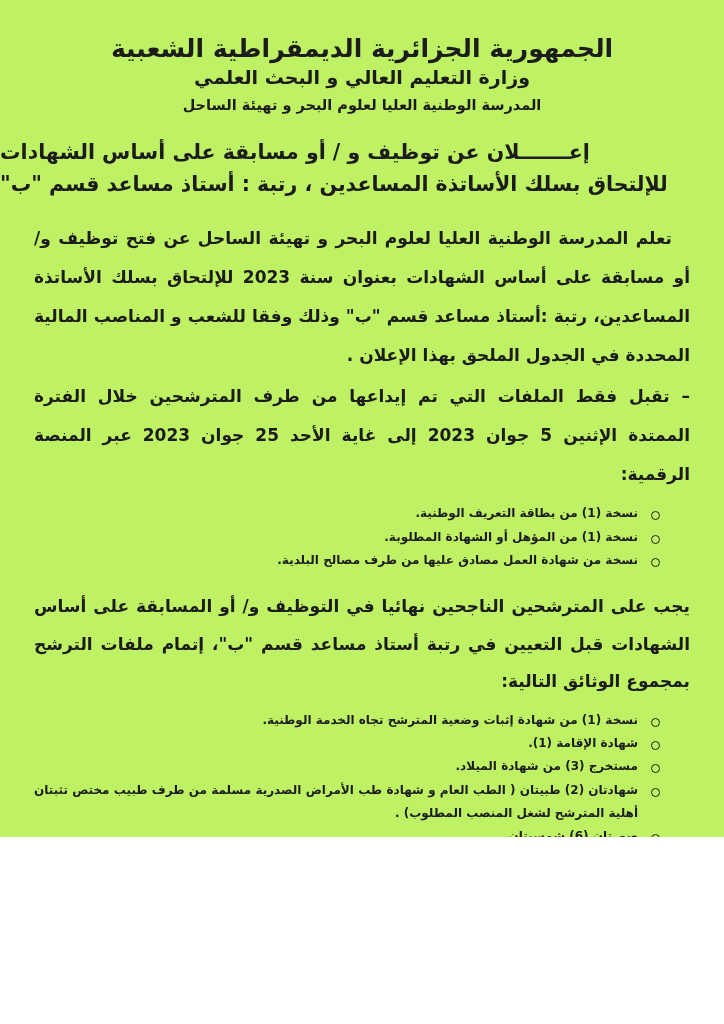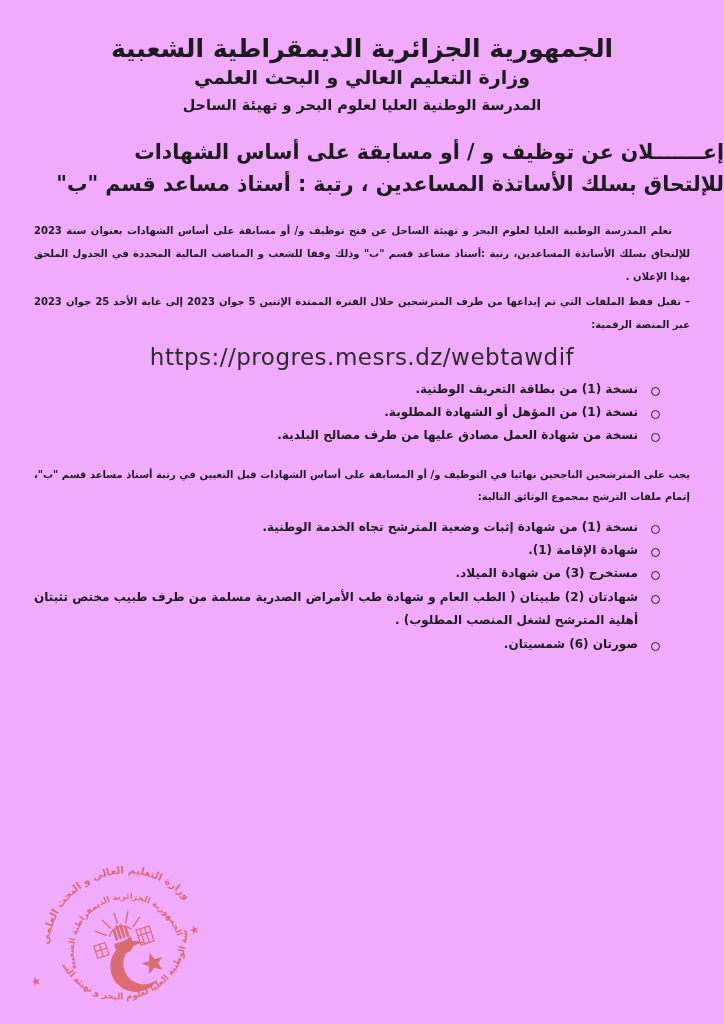--- a/index.html
+++ b/index.html
@@ -1,43 +1,43 @@
 <!DOCTYPE html>
 <html lang="ar" dir="rtl"><head>
 <meta charset="utf-8">
 <style>
   * { box-sizing: border-box; }
   html, body { margin: 0; padding: 0; background: #ffffff; }
   .page {
     position: relative;
     width: 724px;
-    height: 1024px;
+    height: 837px;
     margin: 0 auto;
-    background: #f0abfc;
+    background: #bef264;
     overflow: hidden;
     direction: rtl;
     font-family: "DejaVu Sans", sans-serif;
     color: #1c1c1c;
   }
   header { text-align: center; padding-top: 34px; }
   .h-country  { font-size: 25px; font-weight: bold; }
   .h-ministry { font-size: 19px; font-weight: bold; margin-top: 3px; }
   .h-school   { font-size: 14.5px; font-weight: bold; margin-top: 9px; }
 
   .title {
     margin-top: 24px;
     font-size: 20.5px;
     font-weight: bold;
-    text-align: right;
+    text-align: left;
     line-height: 1.55;
   }
 
   p.body {
     margin: 0 34px;
-    font-size: 10px;
+    font-size: 17px;
     font-weight: bold;
     line-height: 2.3;
     text-align: justify;
   }
   p.intro    { margin-top: 18px; text-indent: 18px; }
   p.deadline { margin-top: 2px; }
   .url {
     margin-top: 8px;
     text-align: center;
     direction: ltr;
@@ -98,21 +98,20 @@
 
   <div class="title">
     <div>إعـــــــلان عن توظيف و / أو مسابقة على أساس الشهادات</div>
     <div>للإلتحاق بسلك الأساتذة المساعدين ، رتبة : أستاذ مساعد قسم "ب"</div>
   </div>
 
   <p class="body intro">تعلم المدرسة الوطنية العليا لعلوم البحر و تهيئة الساحل عن فتح توظيف و/ أو مسابقة على أساس الشهادات بعنوان سنة 2023 للإلتحاق بسلك الأساتذة المساعدين، رتبة :أستاذ مساعد قسم "ب" وذلك وفقا للشعب و المناصب المالية المحددة في الجدول الملحق بهذا الإعلان .</p>
 
   <p class="body deadline">– تقبل فقط الملفات التي تم إيداعها من طرف المترشحين خلال الفترة الممتدة الإثنين 5 جوان 2023 إلى غاية الأحد 25 جوان 2023 عبر المنصة الرقمية:</p>
 
-  <div class="url">https://progres.mesrs.dz/webtawdif</div>
 
 
   <ul class="doc-list">
     <li>نسخة (1) من بطاقة التعريف الوطنية.</li>
     <li>نسخة (1) من المؤهل أو الشهادة المطلوبة.</li>
     <li>نسخة من شهادة العمل مصادق عليها من طرف مصالح البلدية.</li>
   </ul>
 
   <p class="body final-intro">يجب على المترشحين الناجحين نهائيا في التوظيف و/ أو المسابقة على أساس الشهادات قبل التعيين في رتبة أستاذ مساعد قسم "ب"، إتمام ملفات الترشح بمجموع الوثائق التالية:</p>
 

